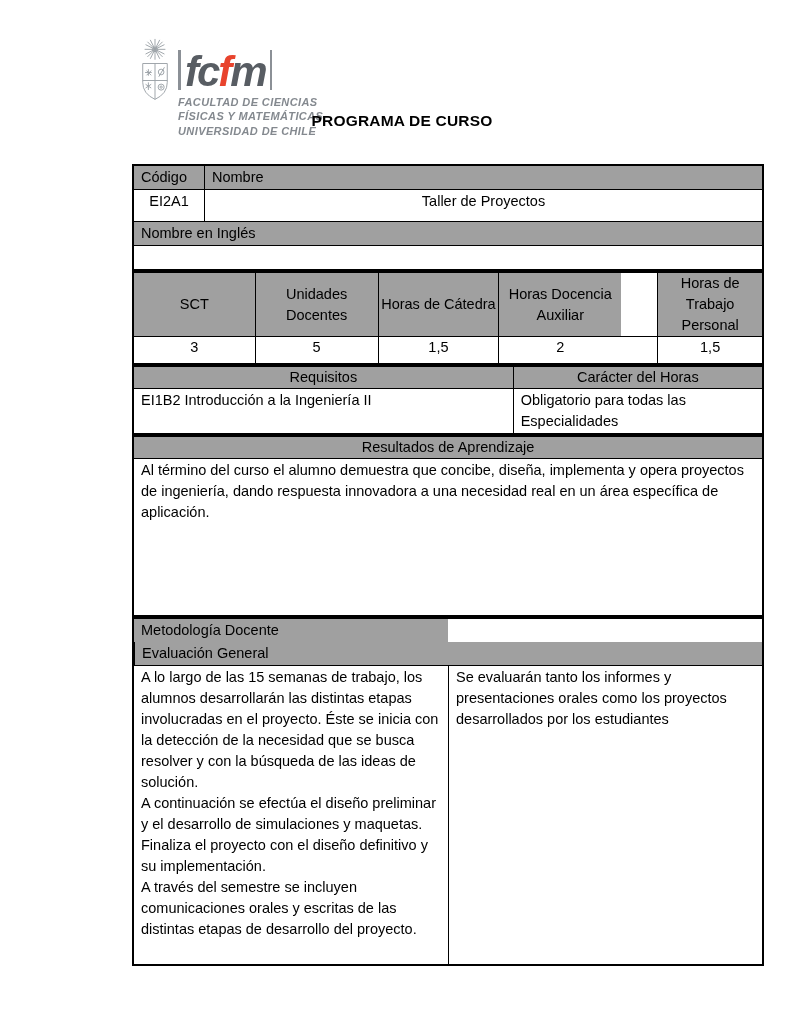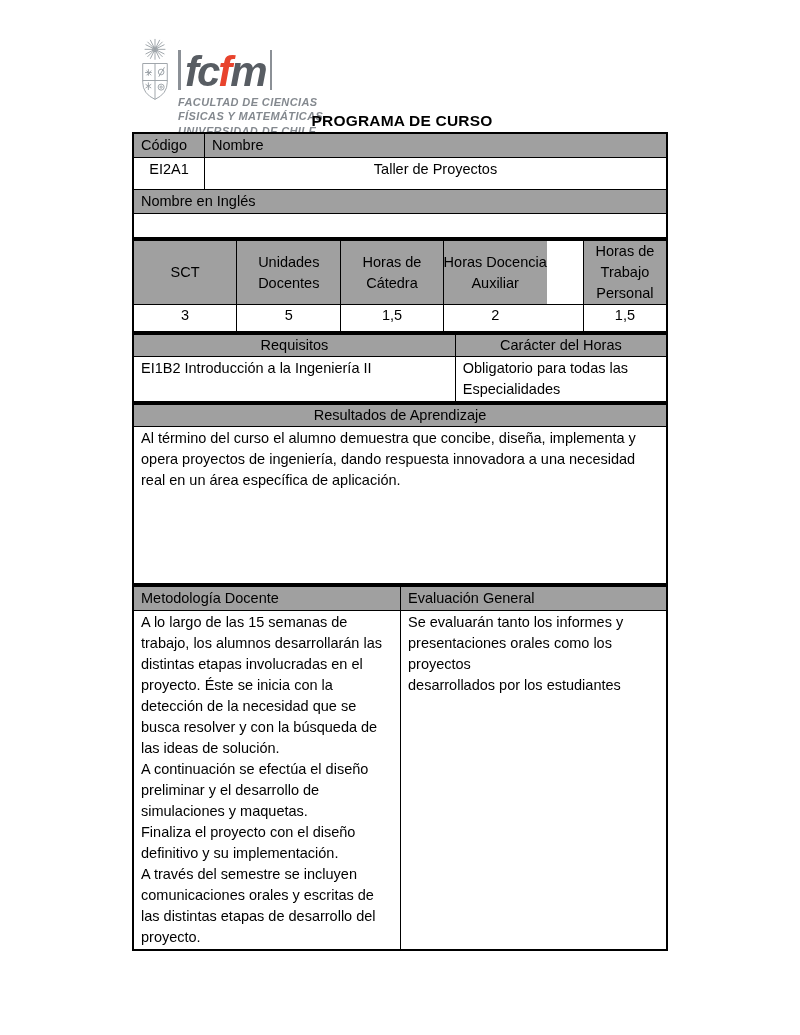--- a/index.html
+++ b/index.html
@@ -24,21 +24,21 @@
     color:#84898f; white-space:pre-line; font-weight:bold;
   }
 
   
   .page-title {
     position:absolute; top:112px; left:2px; width:100%;
     text-align:center; font-weight:bold; font-size:15.5px; letter-spacing:0.2px;
   }
 
   
-  .doc { position:absolute; left:132px; top:132px; width:536px; font-size:14.5px; line-height:1.45; }
+  .doc { position:absolute; left:132px; top:164px; width:632px; font-size:14.5px; line-height:1.45; }
   .sec { border:2px solid #000; background:#fff; }
   .row { display:flex; align-items:stretch; }
   .row + .row { border-top:1.5px solid #000; }
   .cell { flex:0 0 auto; }
   .cell + .cell { border-left:1.5px solid #000; }
   .hdr { background:#a0a0a0; }
   .pad { padding:1px 7px; }
   .tc { text-align:center; }
   .pre { white-space:pre-line; }
   .vc { display:flex; align-items:center; justify-content:center; }
@@ -61,21 +61,21 @@
   .s3-hrow { min-height:18px; }
   .s3-vrow { min-height:44px; }
 
   
   .s4-hrow { min-height:18px; }
   .s4-body { min-height:157px; }
 
   
   .s5-col { width:50%; }
   .s5-colr { flex:1 1 auto; }
-  .s5-hrow { min-height:18px; }
+  .s5-hrow { min-height:18px;flex-direction:column; }
   .s5-body { min-height:299px; }
 </style>
 </head>
 <body>
 
 <div class="logo">
   <svg class="crest" viewBox="0 0 40 72" fill="none" stroke="#9ba1a7" stroke-width="1">
 
     <g>
       <line x1="20" y1="1" x2="20" y2="23"></line>

